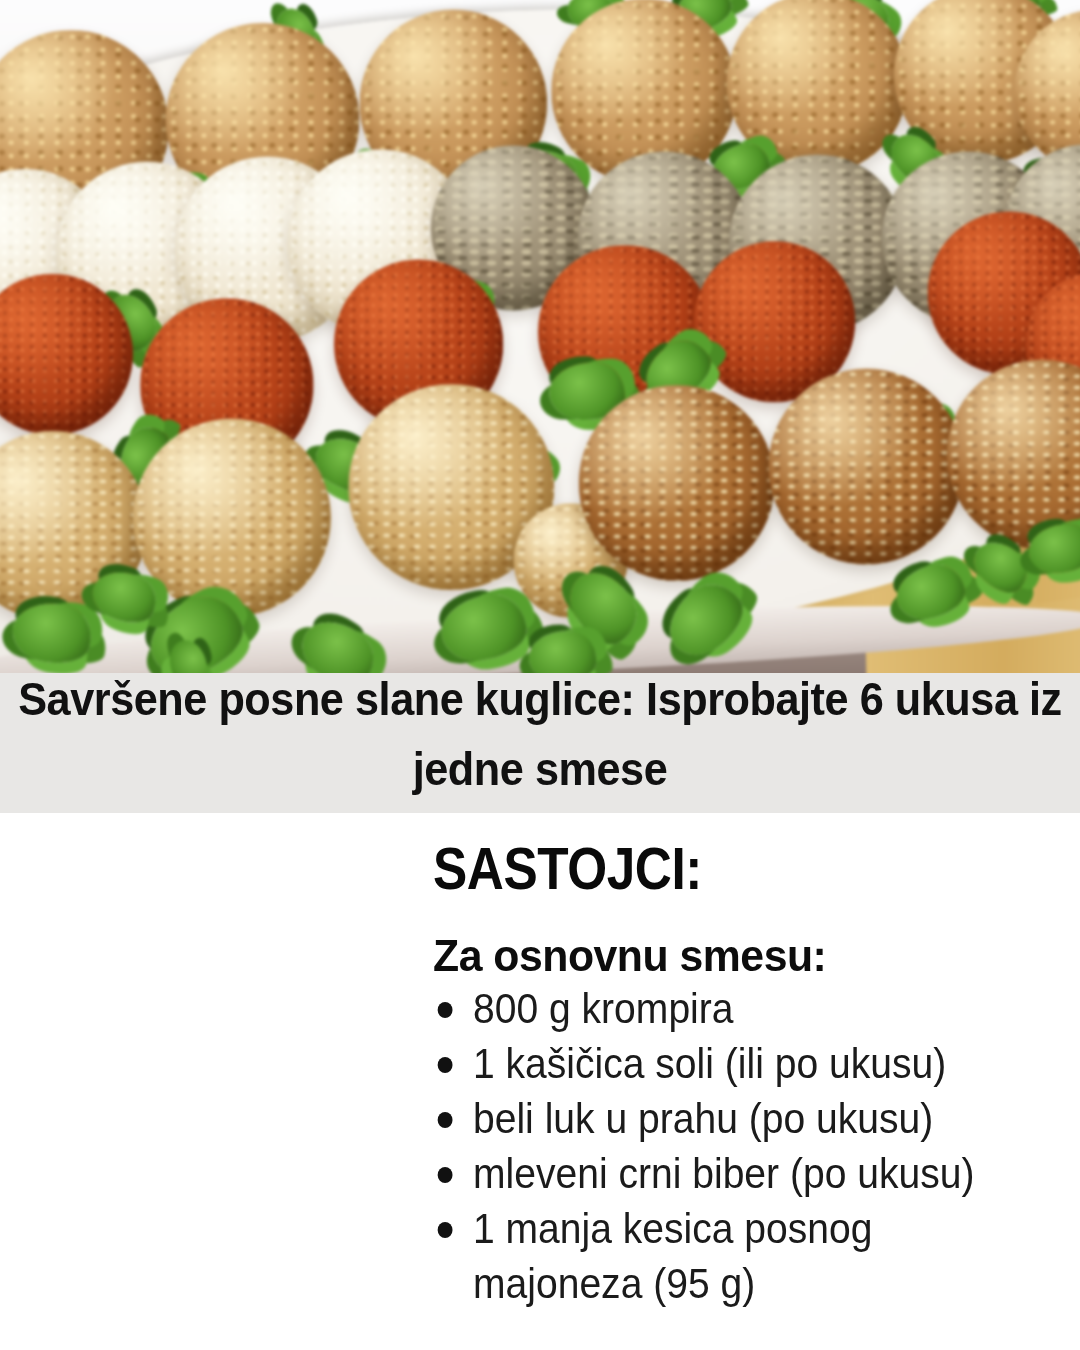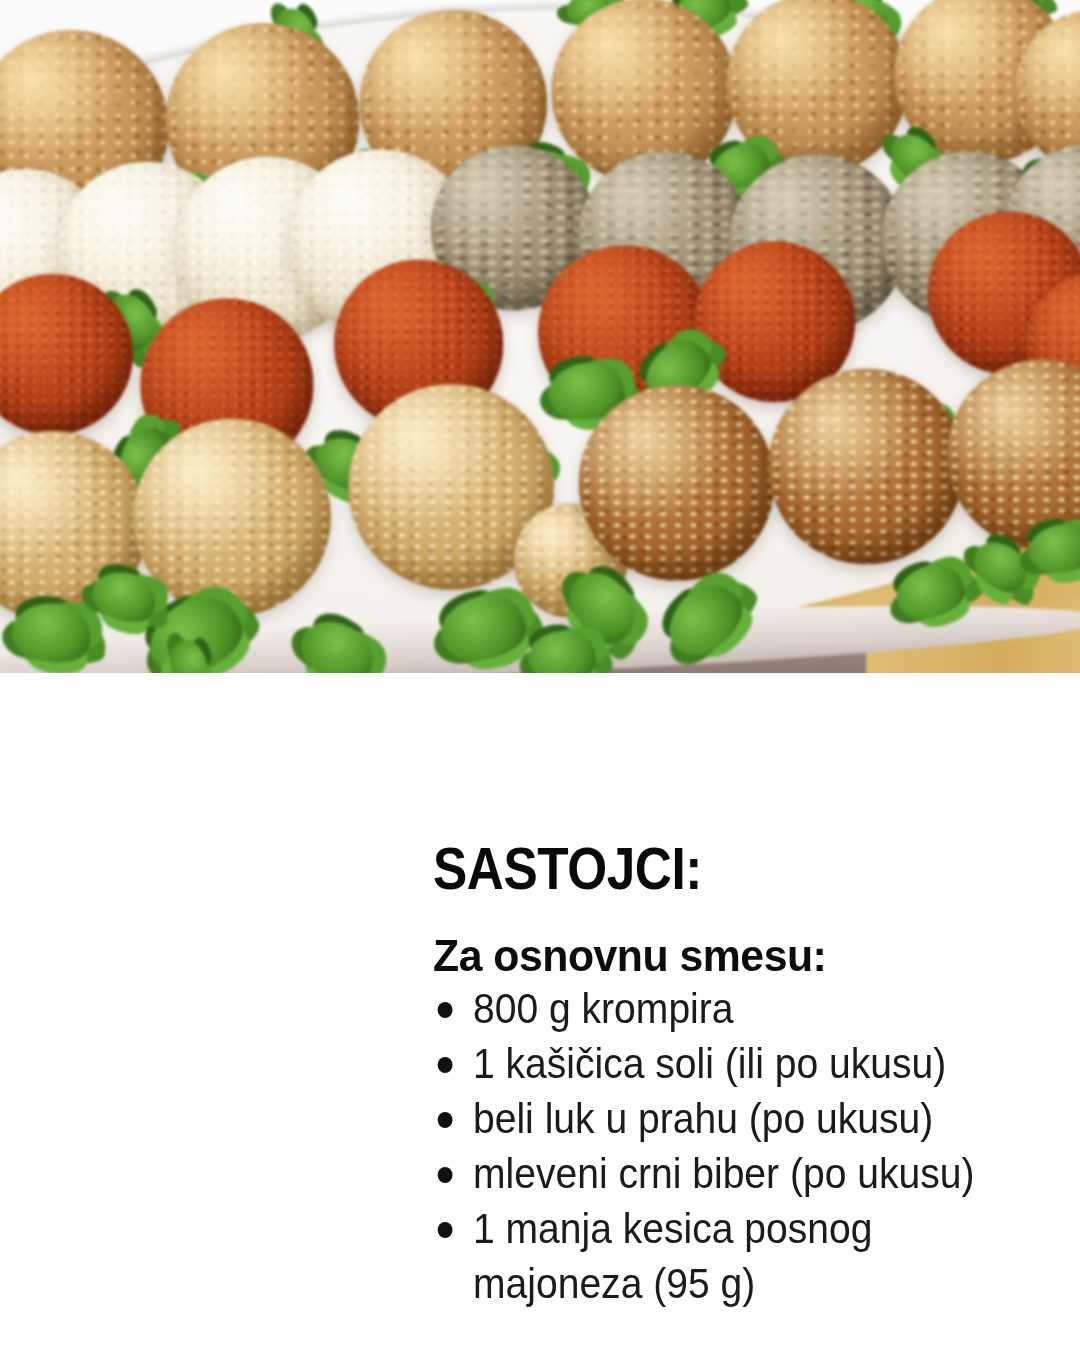--- a/index.html
+++ b/index.html
@@ -184,20 +184,23 @@
           <div class="leaf" style="left: 528.7px; top: 625.025px; width: 66.6px; height: 49.95px; z-index: 80;"></div>
           <div class="leaf" style="left: 100.5px; top: 568.375px; width: 63px; height: 47.25px; z-index: 81; transform: rotate(20deg);"></div>
           <div class="leaf" style="left: 888.7px; top: 562.025px; width: 66.6px; height: 49.95px; z-index: 82; transform: rotate(-15deg);"></div>
           <div class="leaf" style="left: 964.1px; top: 541.075px; width: 55.8px; height: 41.85px; z-index: 83; transform: rotate(40deg);"></div>
           <div class="leaf" style="left: 1018.5px; top: 521.375px; width: 63px; height: 47.25px; z-index: 84; transform: rotate(-5deg);"></div>
           <div class="leaf" style="left: 171.6px; top: 640.45px; width: 46.8px; height: 35.1px; z-index: 85; transform: rotate(80deg);"></div>
         </div>
     </div>
   </div>
 
+  <div class="title-bar" style="background: rgb(232, 231, 229);">
+    <h1 style="color: rgb(17, 17, 17);">Savršene posne slane kuglice: Isprobajte 6 ukusa iz jedne smese</h1>
+  </div>
 
   <div class="content">
     <div class="ingredients">
       <h2>SASTOJCI:</h2>
       <h3>Za osnovnu smesu:</h3>
       <ul>
           <li>800 g krompira</li>
           <li>1 kašičica soli (ili po ukusu)</li>
           <li>beli luk u prahu (po ukusu)</li>
           <li>mleveni crni biber (po ukusu)</li>

